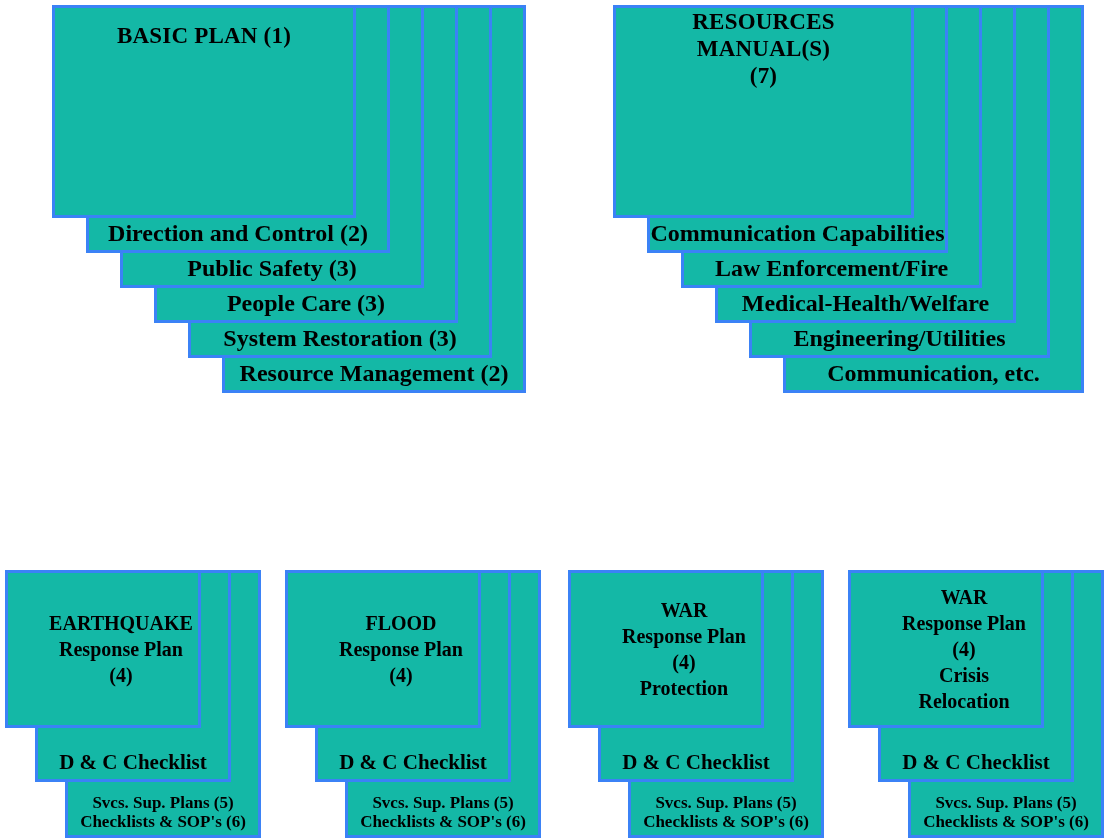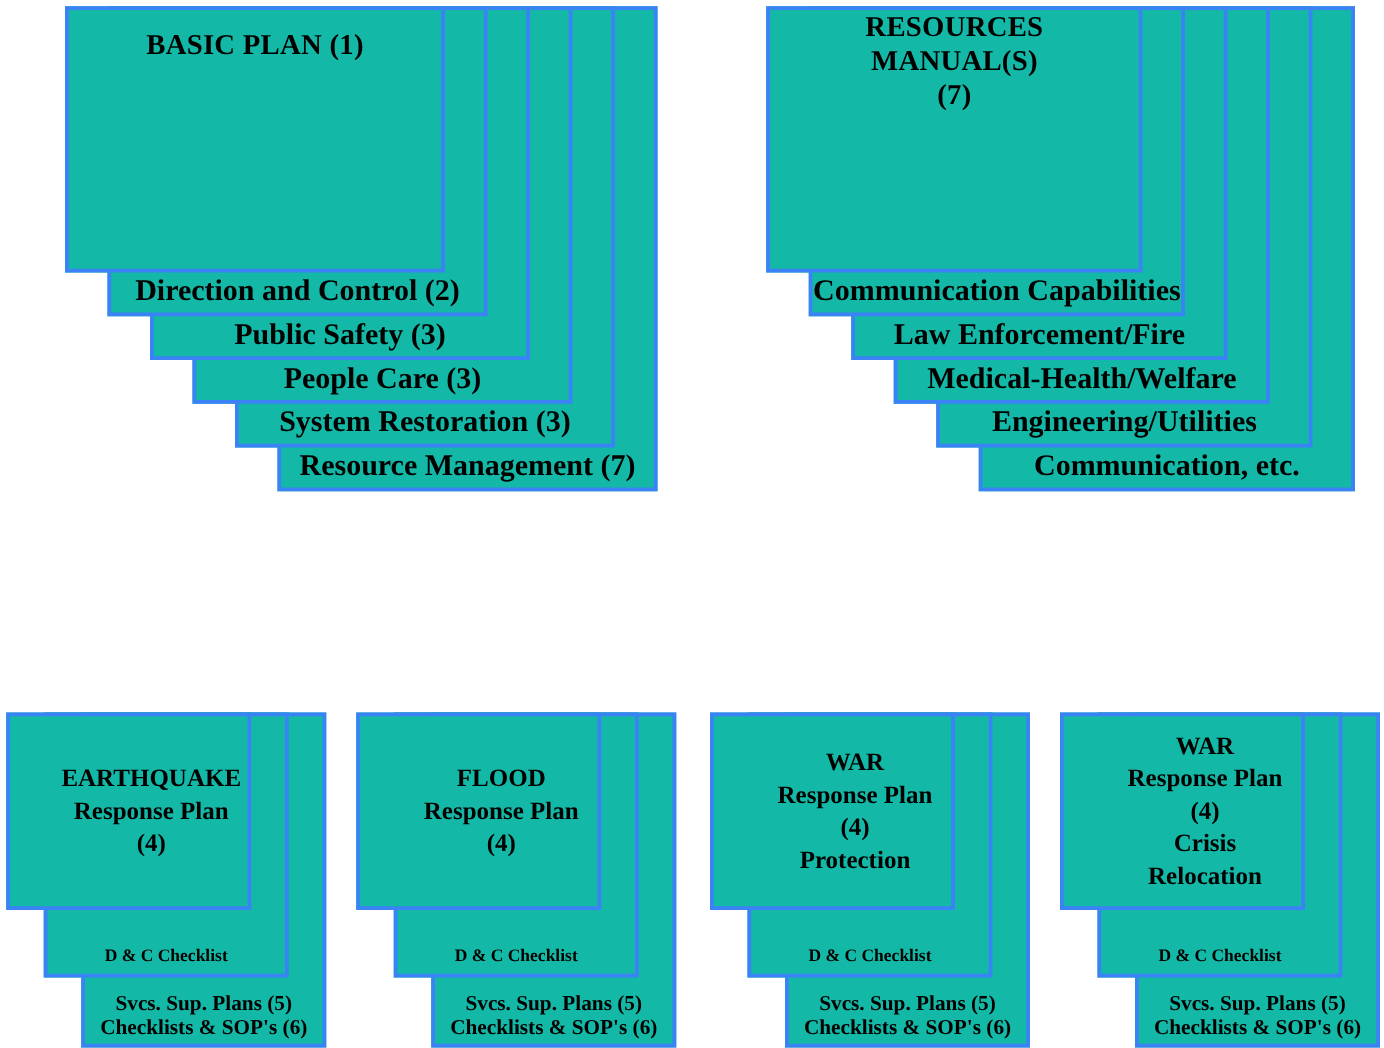--- a/index.html
+++ b/index.html
@@ -127,32 +127,32 @@
 
   #stack-war-inplace .p1 { left: 568px; }
   #stack-war-inplace .p2 { left: 598px; }
   #stack-war-inplace .p3 { left: 628px; }
 
   #stack-war-crisis .p1 { left: 848px; }
   #stack-war-crisis .p2 { left: 878px; }
   #stack-war-crisis .p3 { left: 908px; }
 
   
-  .plan-stack .p2 .sheet-label { font-size: 14px; padding-bottom: 6px; }
+  .plan-stack .p2 .sheet-label { font-size: 21px; padding-bottom: 6px; }
   .plan-stack .p3 .sheet-label { font-size: 17px; padding-bottom: 4px; }
 </style>
 </head>
 <body>
 
 <div class="canvas">
 
   <div id="stack-basic-plan">
 
     <div class="card sheet s6">
-      <span class="sheet-label">Resource Management (7)</span>
+      <span class="sheet-label">Resource Management (2)</span>
     </div>
     <div class="card sheet s5">
       <span class="sheet-label">System Restoration (3)</span>
     </div>
     <div class="card sheet s4">
       <span class="sheet-label">People Care (3)</span>
     </div>
     <div class="card sheet s3">
       <span class="sheet-label">Public Safety (3)</span>
     </div>

